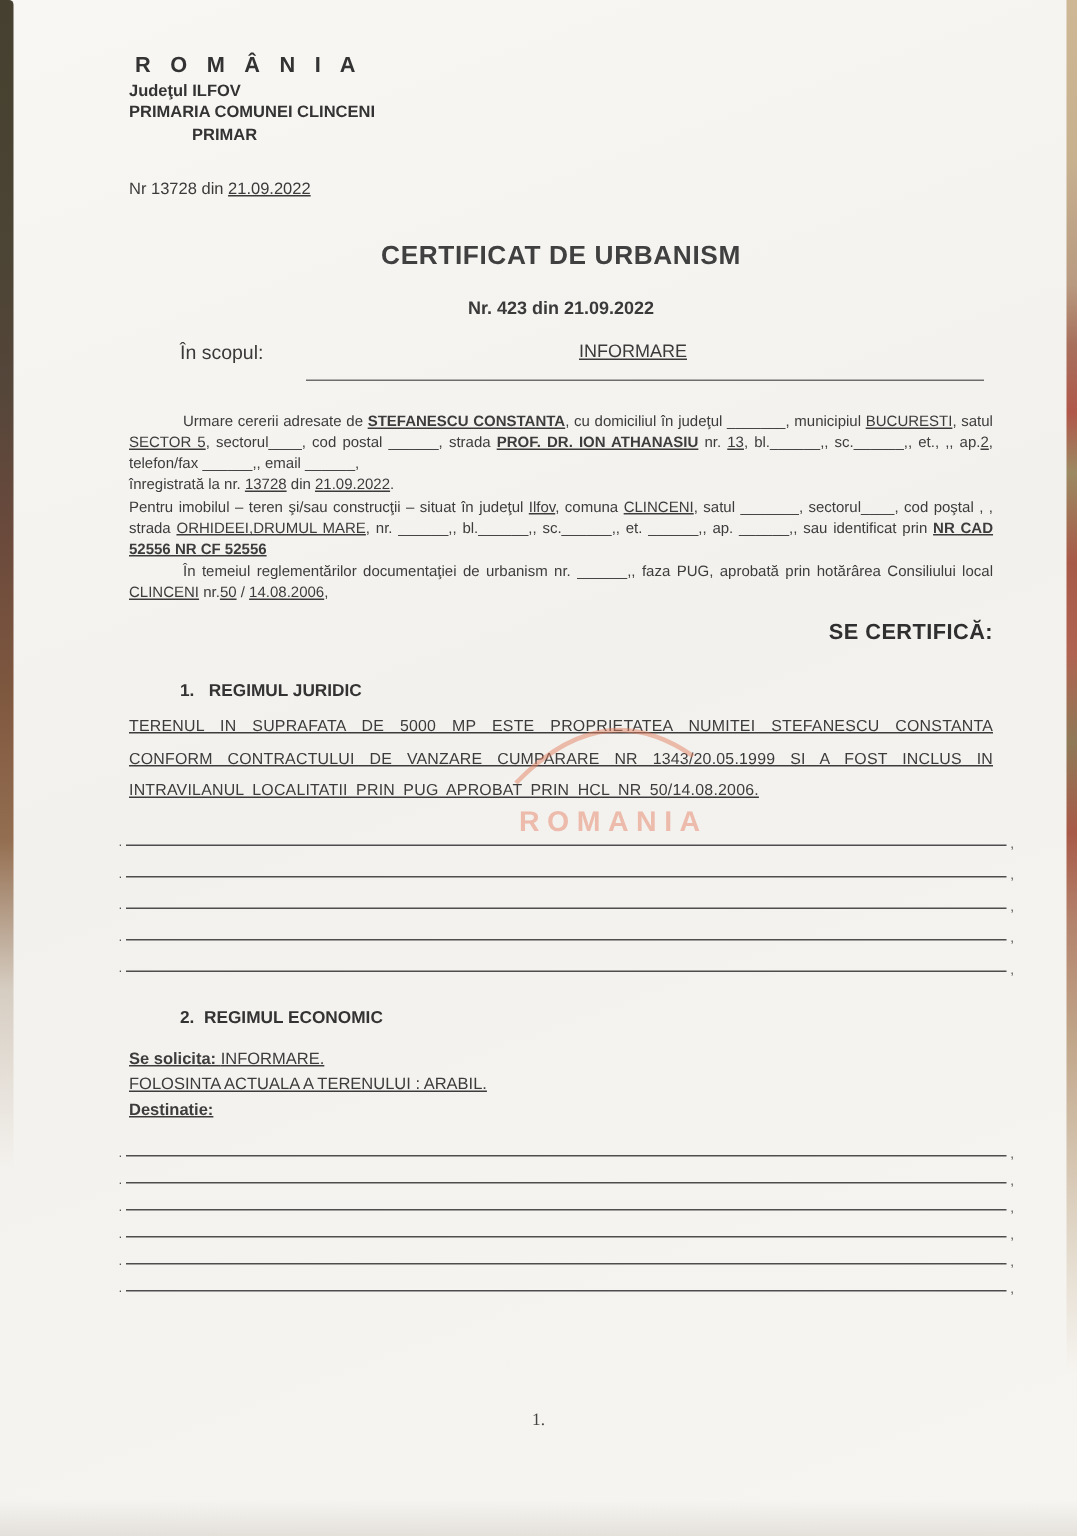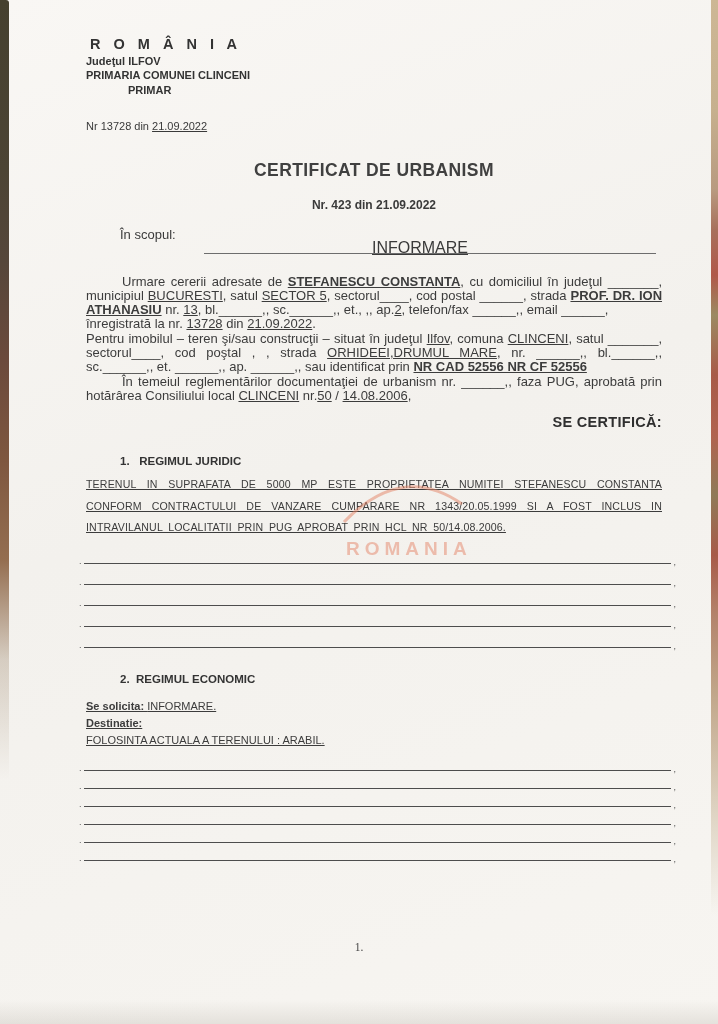--- a/index.html
+++ b/index.html
@@ -35,25 +35,25 @@
   .h-country{font-size:14.5px;font-weight:bold;letter-spacing:4.5px;margin-left:4px;color:#333;}
   .h-line{font-size:11px;font-weight:bold;margin-top:2.5px;color:#333;}
   .h-office{margin-left:42px;}
   .h-reg{margin-top:24px;font-size:11px;}
 
   
   .title-main{text-align:center;font-size:17.5px;font-weight:bold;margin-top:28px;letter-spacing:.4px;color:#404040;}
   .title-num{text-align:center;font-size:12px;font-weight:bold;margin-top:17px;}
   .purpose-row{position:relative;margin-top:15px;height:17px;text-align:center;}
   .purpose-label{position:absolute;left:34px;font-size:13px;}
-  .purpose-value{position:absolute;left:286px;font-size:16px;text-decoration:underline;margin-top:12px;}
+  .purpose-value{position:absolute;left:300px;font-size:12px;text-decoration:underline;}
   .scope-line{margin-left:118px;width:452px;border-bottom:1.5px solid #6d6d6d;margin-top:9px;}
 
   
-  .intro{margin-top:21px;font-size:13px;line-height:14.3px;text-align:justify;color:#3c3c3c;}
+  .intro{margin-top:21px;font-size:10px;line-height:14.3px;text-align:justify;color:#3c3c3c;}
   .indent{text-indent:36px;}
   .b{font-weight:bold;}
   .u{text-decoration:underline;}
 
   .certify{text-align:right;font-weight:bold;font-size:14.5px;margin-top:11px;letter-spacing:.3px;color:#2f2f2f;}
 
   .sec-heading{font-size:11.5px;font-weight:bold;margin-top:25px;margin-left:34px;color:#333;}
   .jtext{
     margin-top:7px;font-size:10.6px;line-height:21.5px;text-align:justify;text-align-last:left;
     text-decoration:underline;word-spacing:2.5px;letter-spacing:.15px;color:#3c3c3c;
@@ -125,22 +125,22 @@
     <div class="ruled-wrap">
         <div class="ruled-line"></div>
         <div class="ruled-line"></div>
         <div class="ruled-line"></div>
         <div class="ruled-line"></div>
         <div class="ruled-line"></div>
       </div>
 
     <div class="sec-heading pre">2.  REGIMUL ECONOMIC</div>
     <div class="eco-line eco-first"><span class="b u">Se solicita: </span><span class="u">INFORMARE.</span></div>
+    <div class="eco-line"><span class="u">FOLOSINTA ACTUALA A TERENULUI : ARABIL.</span></div>
     <div class="eco-line"><span class="b u">Destinatie:</span></div>
-    <div class="eco-line"><span class="u">FOLOSINTA ACTUALA A TERENULUI : ARABIL.</span></div>
     <div class="ruled-wrap tight">
         <div class="ruled-line"></div>
         <div class="ruled-line"></div>
         <div class="ruled-line"></div>
         <div class="ruled-line"></div>
         <div class="ruled-line"></div>
         <div class="ruled-line"></div>
       </div>
 
   </div>

